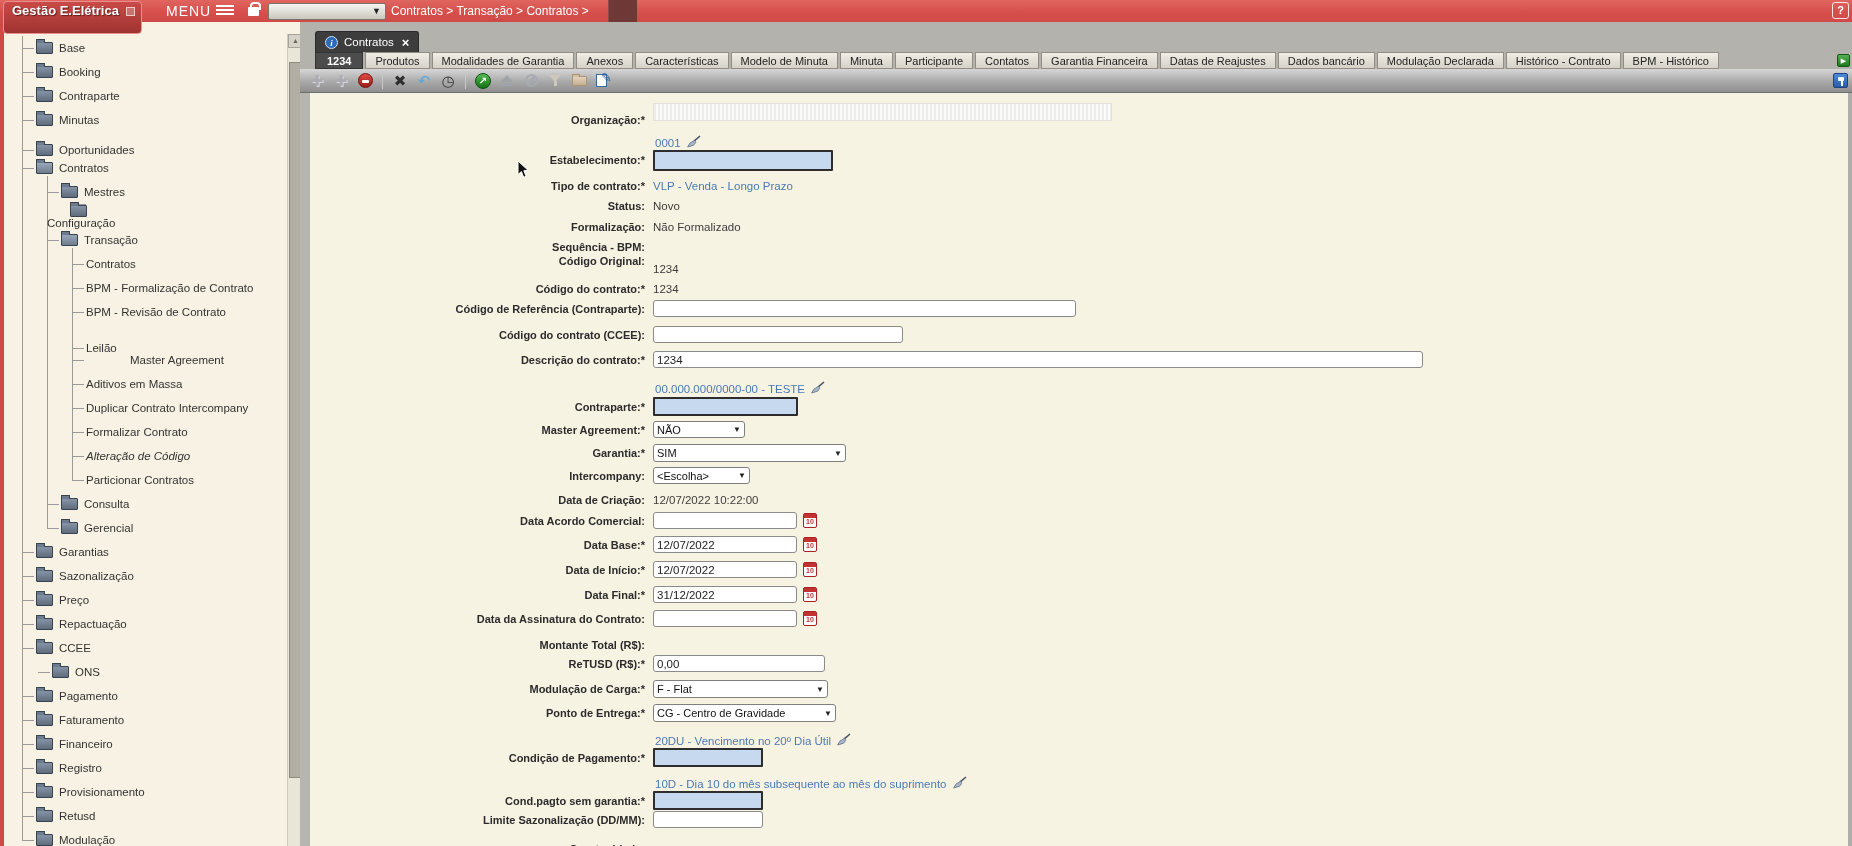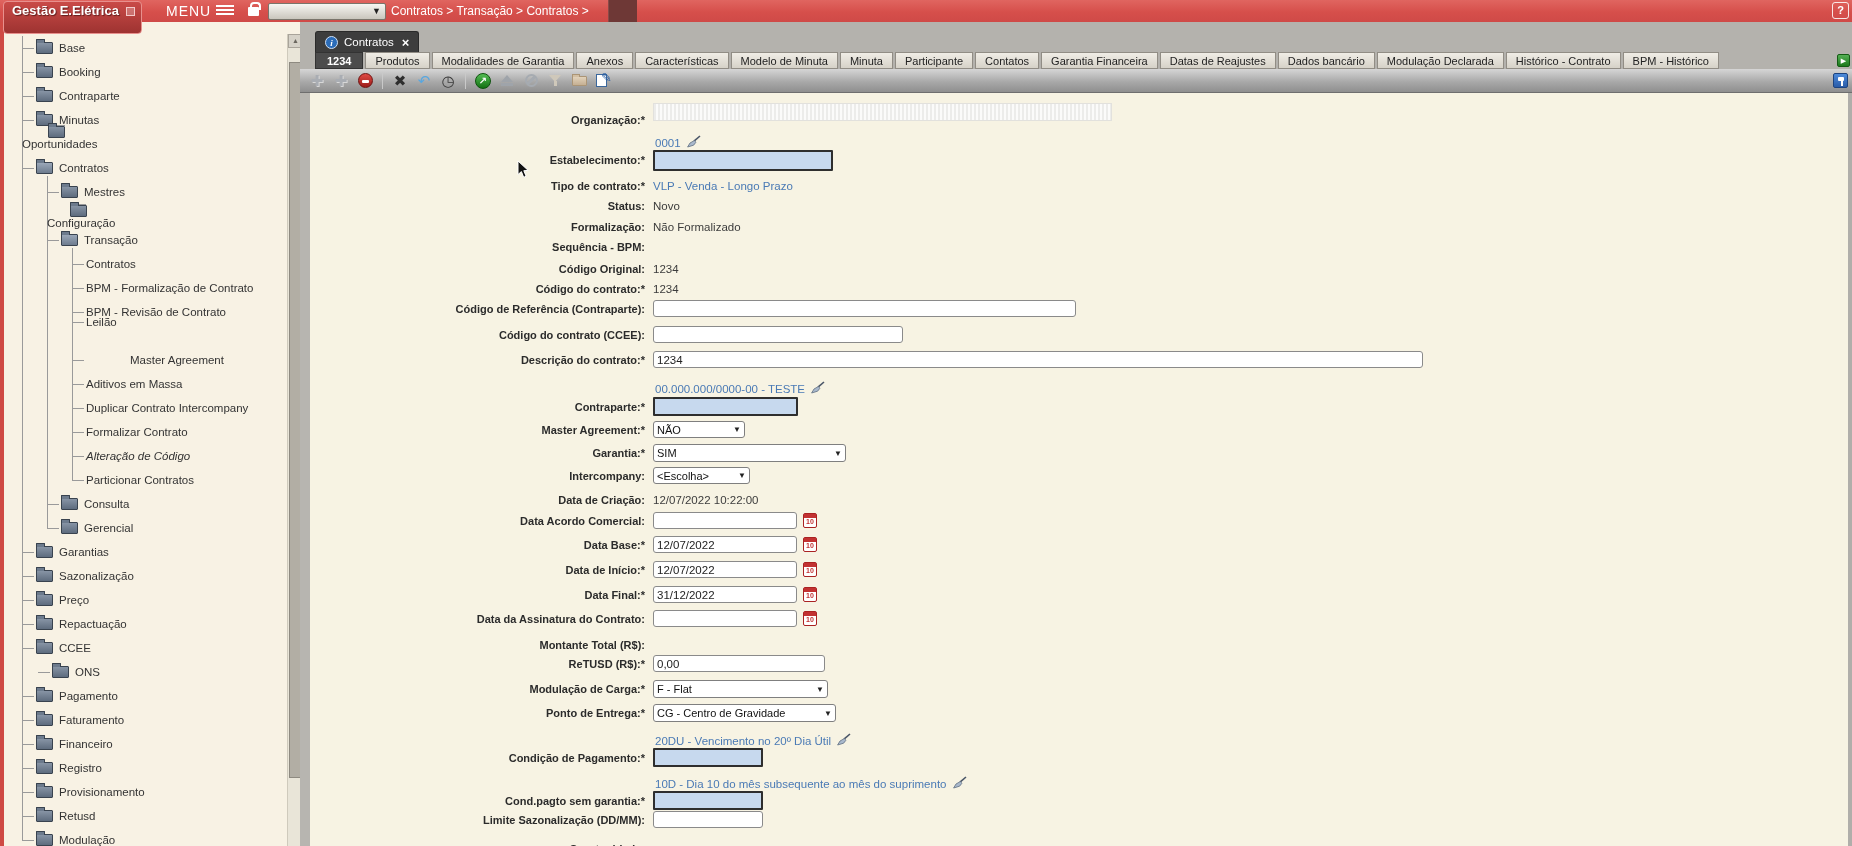--- a/index.html
+++ b/index.html
@@ -164,21 +164,21 @@
         <div class="tree-row lvl0" style="top: 62px;">
           <span class="dash"></span>
           <span class="folder"></span>
           <span class="tlabel">Contraparte</span>
         </div>
         <div class="tree-row lvl0" style="top: 86px;">
           <span class="dash"></span>
           <span class="folder"></span>
           <span class="tlabel">Minutas</span>
         </div>
-        <div class="tree-row lvl0" style="top: 103px; flex-direction: column;">
+        <div class="tree-row lvl0" style="top: 116px;">
           <span class="dash"></span>
           <span class="folder"></span>
           <span class="tlabel">Oportunidades</span>
         </div>
         <div class="tree-row lvl0" style="top: 134px;">
           <span class="dash"></span>
           <span class="folder open"></span>
           <span class="tlabel">Contratos</span>
         </div>
         <div class="tree-row lvl1" style="top: 158px;">
@@ -201,21 +201,21 @@
           <span class="tlabel">Contratos</span>
         </div>
         <div class="tree-row lvl2" style="top: 254px;">
           <span class="dash"></span>
           <span class="tlabel">BPM - Formalização de Contrato</span>
         </div>
         <div class="tree-row lvl2" style="top: 278px;">
           <span class="dash"></span>
           <span class="tlabel">BPM - Revisão de Contrato</span>
         </div>
-        <div class="tree-row lvl2" style="top: 288px;">
+        <div class="tree-row lvl2" style="top: 314px;">
           <span class="dash"></span>
           <span class="tlabel">Leilão</span>
         </div>
         <div class="tree-row lvl2" style="top: 326px; gap: 44px;">
           <span class="dash"></span>
           <span class="tlabel">Master Agreement</span>
         </div>
         <div class="tree-row lvl2" style="top: 350px;">
           <span class="dash"></span>
           <span class="tlabel">Aditivos em Massa</span>
@@ -409,21 +409,21 @@
       </div>
       <div class="bluebox" style="top: 57px; width: 180px; height: 21px;"></div>
       <div class="flabel" style="top: 85px;">Tipo de contrato:*</div>
       <div class="fvalue link" style="top: 85px;">VLP - Venda - Longo Prazo</div>
       <div class="flabel" style="top: 105px;">Status:</div>
       <div class="fvalue" style="top: 105px;">Novo</div>
       <div class="flabel" style="top: 126px;">Formalização:</div>
       <div class="fvalue" style="top: 126px;">Não Formalizado</div>
       <div class="flabel" style="top: 146px;">Sequência - BPM:</div>
       <div class="fvalue" style="top: 146px;"></div>
-      <div class="flabel" style="top: 168px; padding-left: 48px;">Código Original:</div>
+      <div class="flabel" style="top: 160px; padding-left: 48px;">Código Original:</div>
       <div class="fvalue" style="top: 168px;">1234</div>
       <div class="flabel" style="top: 188px;">Código do contrato:*</div>
       <div class="fvalue" style="top: 188px;">1234</div>
       <div class="flabel" style="top: 208px;">Código de Referência (Contraparte):</div>
       <input class="finput" readonly="" style="top: 207px; width: 423px; height: 17px;">
       <div class="flabel" style="top: 234px;">Código do contrato (CCEE):</div>
       <input class="finput" readonly="" style="top: 233px; width: 250px; height: 17px;">
       <div class="flabel" style="top: 259px;">Descrição do contrato:*</div>
       <input class="finput" readonly="" value="1234" style="top: 258px; width: 770px; height: 17px;">
       <div class="flabel" style="top: 306px;">Contraparte:*</div>

